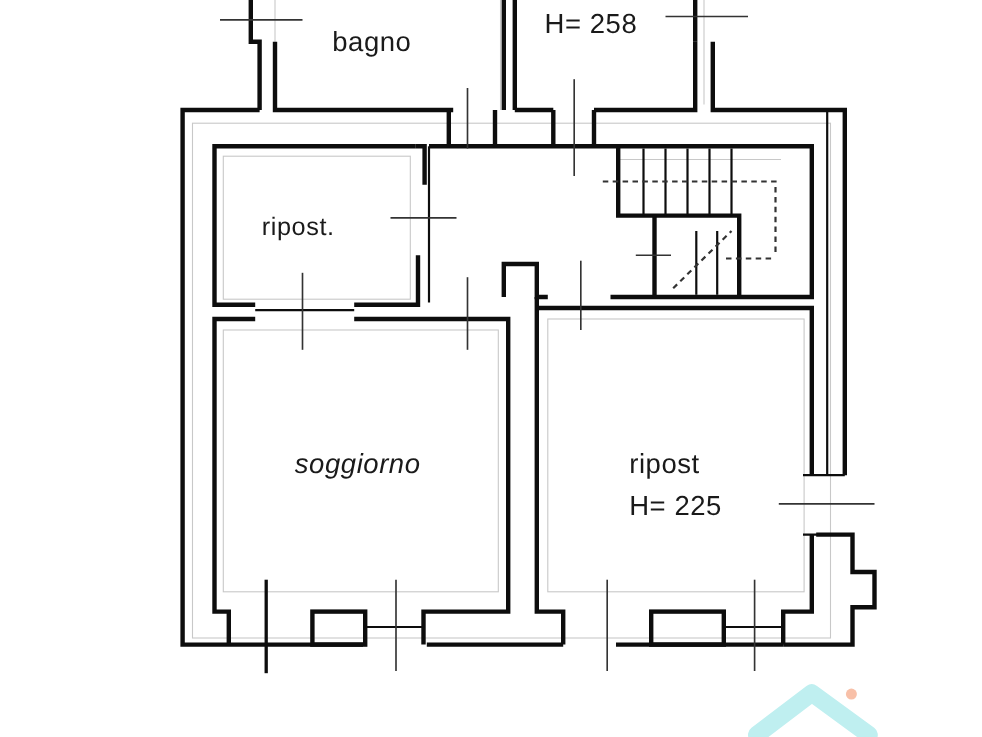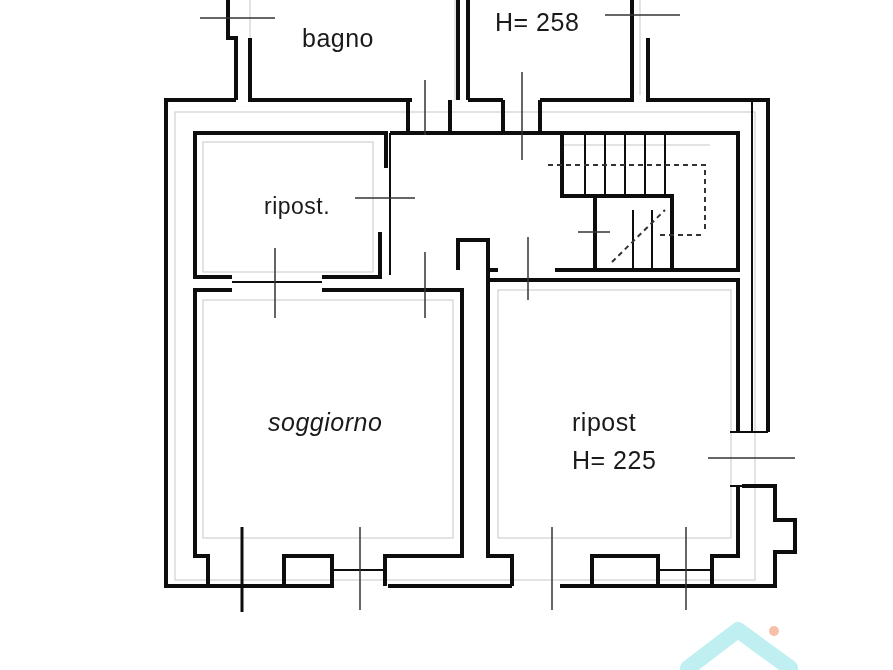--- a/index.html
+++ b/index.html
@@ -119,16 +119,16 @@
   <line x1="242" y1="527" x2="242" y2="612" stroke="#0d0d0d" stroke-width="3"></line>
 
   <g>
     <polyline points="688,668 738,630 790,668" fill="none" stroke="#bfeff0" stroke-width="16" stroke-linecap="round" stroke-linejoin="round"></polyline>
     <circle cx="774" cy="631" r="5" fill="#f8c0a8"></circle>
   </g>
 </svg>
 
 <div class="lbl" style="left:302px; top:2px;margin-top:24px;">bagno</div>
 <div class="lbl" style="left:495px; top:10px;">H= 258</div>
-<div class="lbl small" style="left:238px; top:195px;margin-left:26px;">ripost.</div>
+<div class="lbl small" style="left:238px; top:195px;">ripost.</div>
 <div class="lbl" style="left:268px; top:410px;font-style:italic;">soggiorno</div>
 <div class="lbl" style="left:572px; top:410px;">ripost</div>
 <div class="lbl" style="left:572px; top:448px;">H= 225</div>
 
 </body></html>

